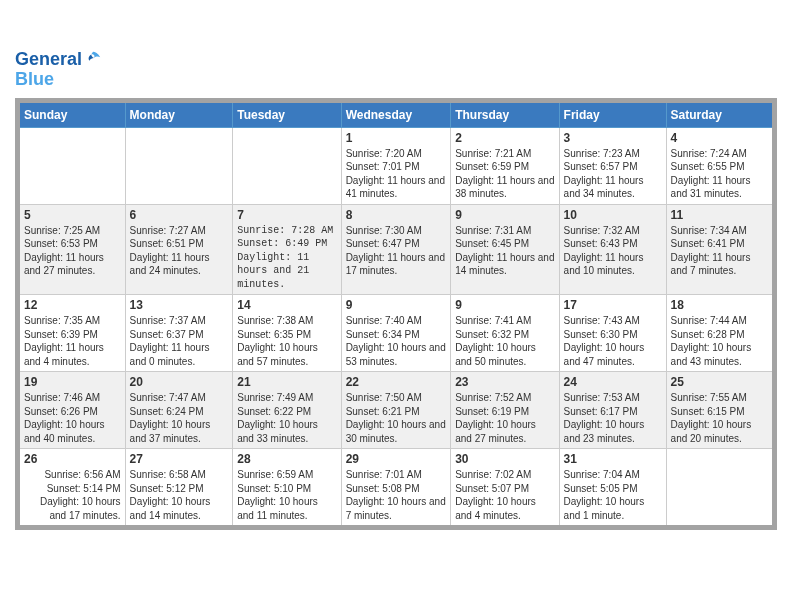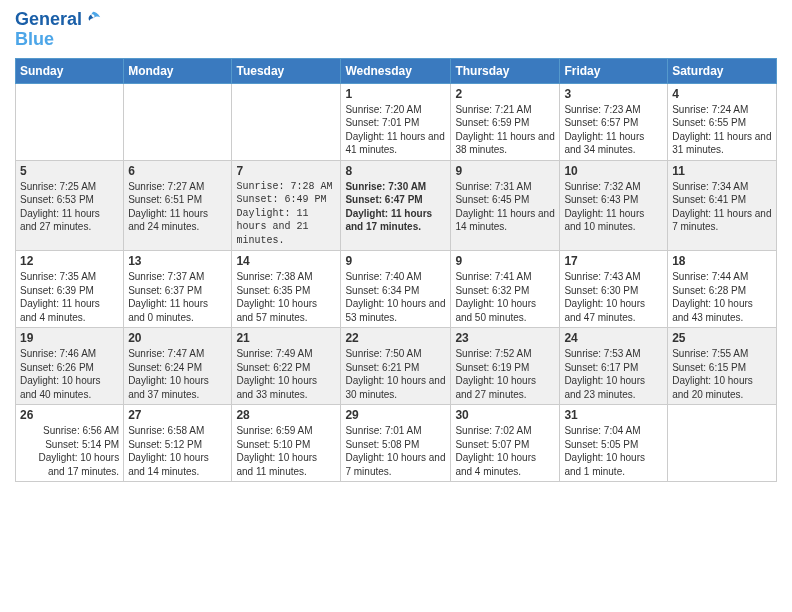--- a/index.html
+++ b/index.html
@@ -8,20 +8,21 @@
       background: #fff;
       width: 792px;
       height: 612px;
       overflow: hidden;
     }
     .page {
       width: 792px;
       height: 545px;
       background: #fff;
       padding: 10px 15px;
+      margin-top: 40px;
     }
     .header {
       display: flex;
       justify-content: space-between;
       align-items: flex-start;
       margin-bottom: 8px;
     }
     .logo {
       display: flex;
       align-items: center;
@@ -46,21 +47,21 @@
       font-weight: normal;
       color: #333;
     }
     .location {
       font-size: 14px;
       color: #555;
     }
     .calendar {
       width: 100%;
       border-collapse: collapse;
-      border: 1px solid #a3a3a3;
+      border: 5px solid #a3a3a3;
     }
     .calendar th {
       background: #3a7abf;
       color: #fff;
       font-size: 12px;
       font-weight: bold;
       padding: 5px 4px;
       text-align: left;
       border: 1px solid #5599cc;
     }
@@ -176,21 +177,21 @@
 Daylight: 11 hours and 24 minutes.</div>
           </td>
           <td>
             <span class="day-number">7</span>
             <div class="day-info" style="white-space: pre-line; font-family: Liberation Mono, monospace;">Sunrise: 7:28 AM
 Sunset: 6:49 PM
 Daylight: 11 hours and 21 minutes.</div>
           </td>
           <td>
             <span class="day-number">8</span>
-            <div class="day-info" style="white-space: pre-line; font-weight: bold;">Sunrise: 7:30 AM
+            <div class="day-info" style="white-space: pre-line;">Sunrise: 7:30 AM
 Sunset: 6:47 PM
 Daylight: 11 hours and 17 minutes.</div>
           </td>
           <td>
             <span class="day-number">9</span>
             <div class="day-info" style="white-space: pre-line;">Sunrise: 7:31 AM
 Sunset: 6:45 PM
 Daylight: 11 hours and 14 minutes.</div>
           </td>
           <td>

